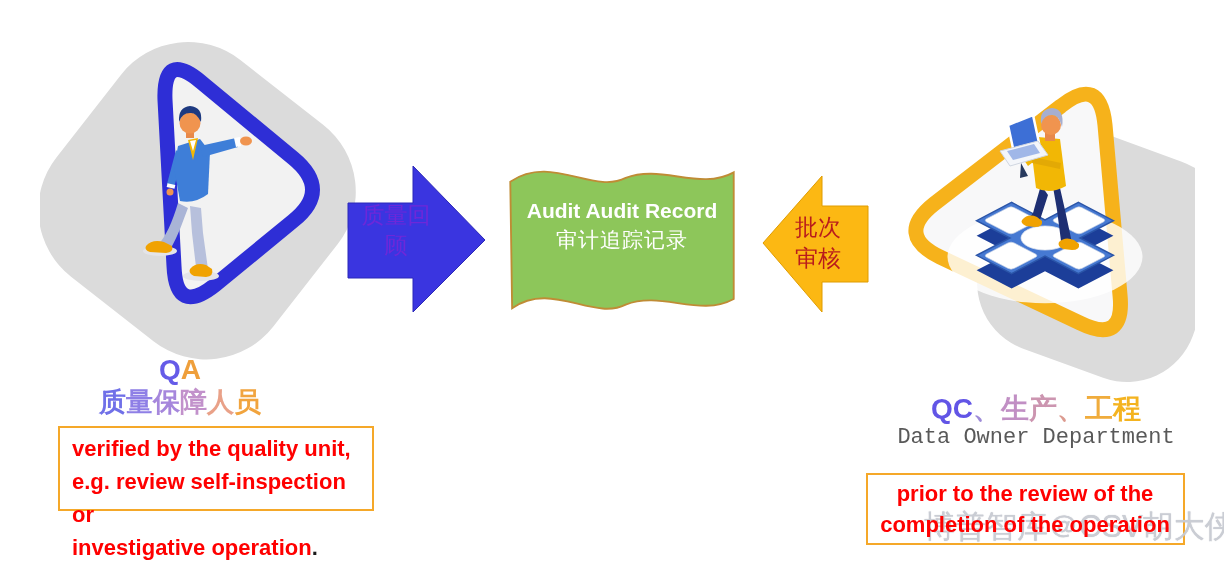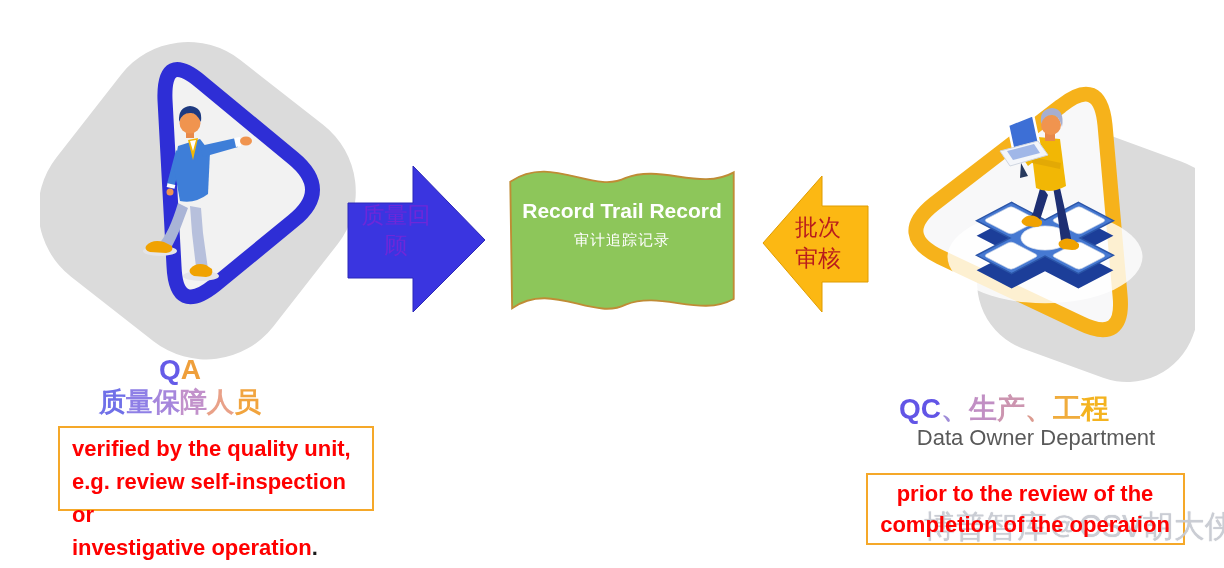--- a/index.html
+++ b/index.html
@@ -2,31 +2,31 @@
 <html><head>
 <meta charset="utf-8">
 <style>
   html,body{margin:0;padding:0;background:#fff;}
   #stage{position:relative;width:1224px;height:568px;background:#ffffff;overflow:hidden;
          font-family:"Liberation Sans","DejaVu Sans",sans-serif;}
   .abs{position:absolute;}
   
   .flag-text{left:496px;top:196px;width:252px;text-align:center;color:#fff;line-height:29px;}
   .flag-en{font-size:21px;font-weight:700;}
-  .flag-zh{font-size:15px;font-weight:400;letter-spacing:1px;}
+  .flag-zh{font-size:21px;font-weight:400;letter-spacing:1px;}
   
   .arrow-label{text-align:center;font-size:23px;}
   .arrow-label-left{left:350px;top:200px;width:92px;color:#6d28d9;line-height:30px;}
   .arrow-label-right{left:772px;top:212px;width:92px;color:#b91c1c;line-height:31px;}
   
   .grp-title{text-align:center;font-size:28px;font-weight:700;}
   .qa-title{left:60px;top:354px;width:240px;}
   .qa-sub{left:50px;top:384px;width:260px;font-size:27px;}
-  .dod-title{left:848px;top:390px;width:312px;text-align:center;}
-  .dod-sub{left:880px;top:425px;width:312px;text-align:center;font-size:22px;color:#595959;}
+  .dod-title{left:880px;top:390px;width:312px;text-align:center;}
+  .dod-sub{left:880px;top:425px;width:312px;text-align:center;font-size:22px;color:#595959;font-family:Liberation Mono, monospace;}
   
   .note-box{background:#ffffff;border:2px solid #F5A829;box-sizing:border-box;}
   .note-left{left:58px;top:426px;width:316px;height:85px;}
   .note-right{left:866px;top:473px;width:319px;height:72px;}
   .note-text{position:relative;z-index:2;color:#FF0000;font-weight:700;font-size:22px;}
   .note-left .note-text{padding:4px 0 0 12px;line-height:33px;text-align:left;}
   .note-right .note-text{padding:3px 5px 0 4px;line-height:31px;text-align:center;}
   .black-period{color:#1a1a1a;}
   
   .watermark{left:924px;top:506px;z-index:1;font-size:31px;color:#C8CBD2;opacity:0.95;
@@ -102,21 +102,21 @@
   </svg>
   <div class="abs arrow-label arrow-label-left">
     <div>质量回</div>
     <div>顾</div>
   </div>
 
   <svg class="abs" style="left:496px;top:150px;" width="252" height="162" viewBox="0 -12 252 174">
     <path d="M 6,22 C 50,-8 95,36 130,18 C 168,3 210,32 246,12 L 246,148 C 210,168 168,139 130,154 C 95,172 50,128 8,158 Z" fill="#8DC65A" stroke="#BF8C35" stroke-width="2"></path>
   </svg>
   <div class="abs flag-text">
-    <div class="flag-en">Record Trail Record</div>
+    <div class="flag-en">Audit Audit Record</div>
     <div class="flag-zh">审计追踪记录</div>
   </div>
 
   <svg class="abs" style="left:762px;top:173px;" width="107" height="141" viewBox="0 0 107 141">
     <polygon points="1,70 60,3 60,33 106,33 106,109 60,109 60,139" fill="#FCB813" stroke="#E09C00" stroke-width="1"></polygon>
   </svg>
   <div class="abs arrow-label arrow-label-right">
     <div>批次</div>
     <div>审核</div>
   </div>

